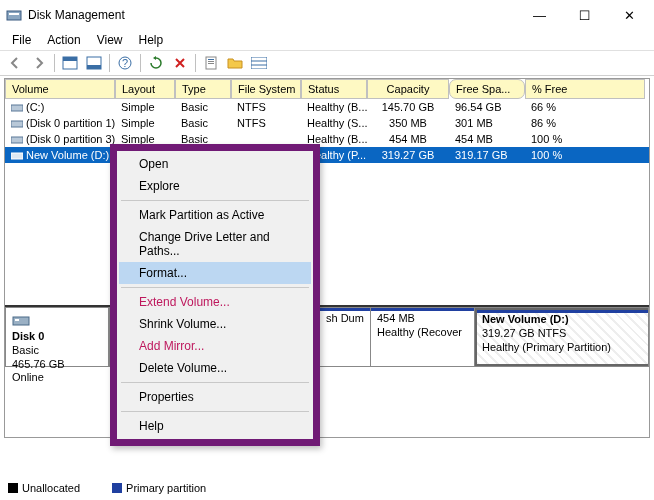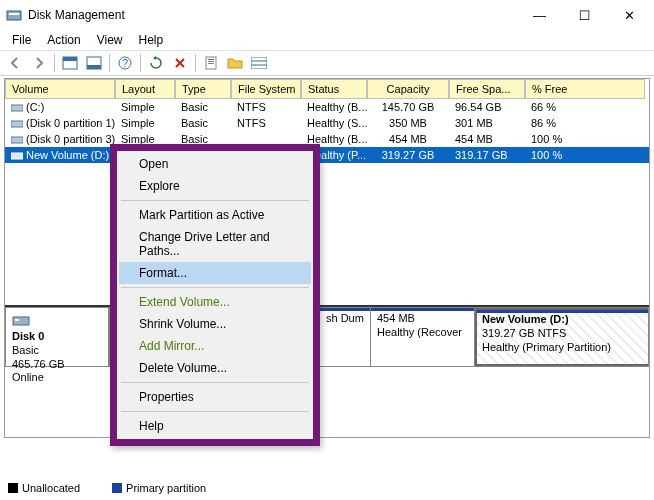--- a/index.html
+++ b/index.html
@@ -20,35 +20,35 @@
 .grid-row { display: flex; height: 16px; align-items: center; }
 .grid-row .cell { padding: 0 6px; overflow: hidden; white-space: nowrap; font-size: 11px; }
 .grid-row.selected { background: #0a66c2; color: #fff; }
 .vol-icon { display: inline-block; width: 12px; height: 10px; margin-right: 3px; vertical-align: -1px; }
 .c-vol { width:110px; }
 .c-lay { width:60px; }
 .c-typ { width:56px; }
 .c-fs  { width:70px; }
 .c-st  { width:66px; }
 .c-cap { width:82px;text-align:center; }
-.c-fr  { width:76px; }
+.c-fr  { width:76px;border-radius:7px; }
 .c-pct { width:120px; }
 .grid-spacer { height: 140px; }
 .diskpane { border-top: 2px solid #333; margin-top: 2px; display: flex; height: 62px; }
 .diskinfo { width: 104px; border: 1px solid #888; padding: 4px 6px; font-size: 11px; line-height: 1.25; }
 .diskinfo .dicon { width: 18px; height: 16px; margin-bottom: 2px; }
 .partrow { flex: 1; display: flex; border: 1px solid #888; }
 .part { border-right: 1px solid #888; padding: 4px 6px; font-size: 11px; line-height: 1.25; position: relative; overflow: hidden; }
 .part .pbar { position: absolute; top: 0; left: 0; right: 0; height: 3px; background: #2040a0; }
 .part.hatch { background-image: repeating-linear-gradient(45deg, #eee 0, #eee 2px, #fff 2px, #fff 7px); border: 2px solid #666; padding: 3px 5px; }
 .legend { position: absolute; bottom: 6px; left: 8px; font-size: 11px; display: flex; gap: 32px; align-items: center; }
 .legend .sw { width: 10px; height: 10px; display: inline-block; margin-right: 4px; vertical-align: -1px; }
 .ctxmenu { position: absolute; top: 144px; left: 110px; width: 210px; background: #f0f0f0; border: 7px solid #701a75; box-shadow: 2px 3px 6px rgba(0,0,0,0.25); padding: 2px; z-index: 10; }
 .ctxmenu .mi { padding: 4px 20px; font-size: 12px; }
-.ctxmenu .mi.disabled { color: #4d7c0f; }
+.ctxmenu .mi.disabled { color: #be185d; }
 .ctxmenu .mi.hover { background: #bcd7f2; }
 .ctxmenu .msep { height: 1px; background: #c8c8c8; margin: 3px 2px; }
 .blank { height: 70px; }
 </style>
 </head>
 <body>
 
 <div class="titlebar">
   <span class="app-icon">
     <svg viewBox="0 0 16 16">

